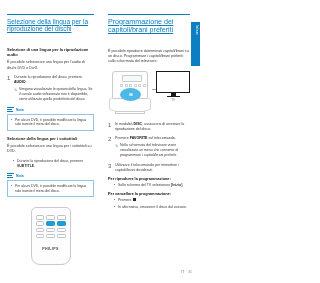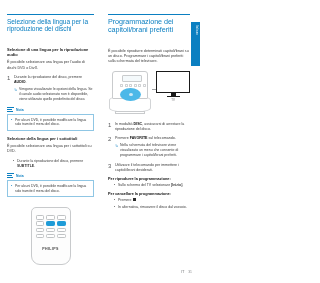--- a/index.html
+++ b/index.html
@@ -36,20 +36,21 @@
 
   .rule { height:.7px; background:#0b7fc1; margin-bottom:3px; }
 
   h1 {
     color:#0b7fc1;
     font-size:6.6px;
     line-height:1.18;
     font-weight:400;
     letter-spacing:-.05px;
     margin-bottom:14px;
+    text-decoration:underline;
   }
   .col-right h1 { font-size:7.2px; }
 
   h2 {
     font-size:4px; font-weight:bold; line-height:1.25;
     margin-bottom:3px; color:#1a1a1a;
   }
   p.body {
     font-size:3.7px; line-height:1.45; color:#3a3a3a;
     margin-bottom:4px;

